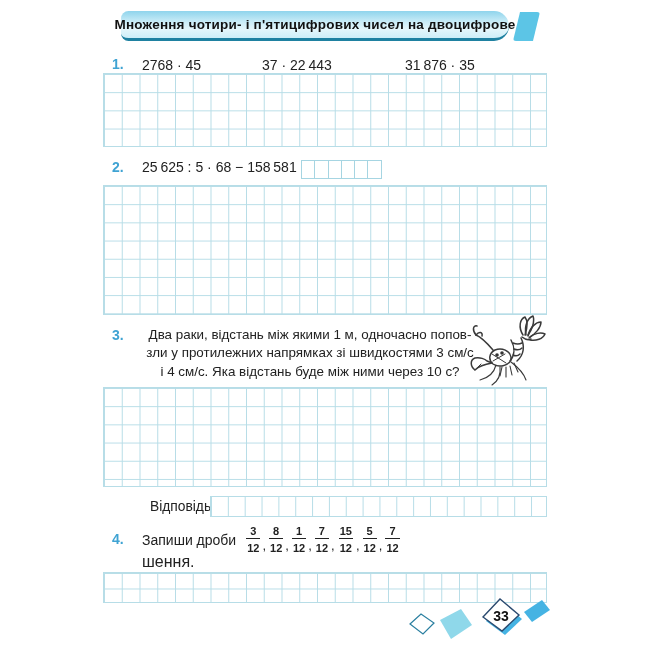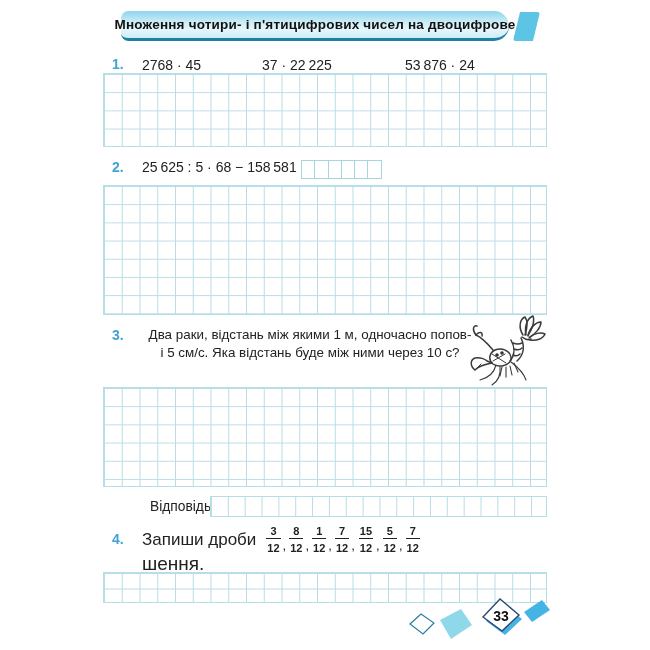--- a/index.html
+++ b/index.html
@@ -59,64 +59,65 @@
   
   .answer-label{position:absolute;left:130px;top:499px;font-size:13.8px;margin-left:20px;}
   .answer-strip{
     position:absolute;left:210px;top:496px;width:337px;height:21px;box-sizing:border-box;
     border:1px solid var(--grid);background:#fff;
     background-image:linear-gradient(to right, var(--grid) 1px, transparent 1px);
     background-size:16.85px 100%;
   }
   
   .ex4-row{position:absolute;left:142px;top:524px;height:32px;display:flex;align-items:center;white-space:nowrap;}
-  .ex4-text{font-size:17px;}
+  .ex4-text{font-size:14px;}
   .ex4-prefix{margin-right:9px;}
   .ex4-suffix{margin-left:8px;}
   .frac{display:inline-flex;flex-direction:column;align-items:center;line-height:1;font-size:11px;font-weight:bold;margin:0 1px;}
   .fnum{padding:0 2px 1.5px 2px;}
   .fden{border-top:1.3px solid #222;padding:4px 1px 0 1px;}
   .fcomma{align-self:flex-end;font-size:13px;margin:0 2px 1px 1px;}
-  .ex4-cont{position:absolute;left:142px;top:553px;font-size:19px;}
+  .ex4-cont{position:absolute;left:142px;top:553px;font-size:16px;}
   
   .footer-deco{position:absolute;left:402px;top:595px;width:156px;height:52px;}
   .pagenum-text{font-size:14px;font-weight:bold;fill:#111;}
 </style>
 </head>
 <body>
 
 <div class="page">
 
   <div class="banner">
     <span class="banner-title">Множення чотири- і п'ятицифрових чисел на двоцифрове</span>
   </div>
   <div class="banner-tab"></div>
 
   <span class="exnum n1">1.</span>
   <span class="ex1-item ex1-a">2768 · 45</span>
-  <span class="ex1-item ex1-b">37 · 22 225</span>
-  <span class="ex1-item ex1-c">53 876 · 24</span>
+  <span class="ex1-item ex1-b">37 · 22 443</span>
+  <span class="ex1-item ex1-c">31 876 · 35</span>
   <div class="grid-block grid-1"></div>
 
   <span class="exnum n2">2.</span>
   <span class="ex2-expr">25 625 : 5 · 68 − 158 581 =</span>
   <div class="answer-boxes">
       <div class="abox"></div>
       <div class="abox"></div>
       <div class="abox"></div>
       <div class="abox"></div>
       <div class="abox"></div>
       <div class="abox"></div>
     </div>
   <div class="grid-block grid-2"></div>
 
   <span class="exnum n3">3.</span>
   <div class="ex3-text">
     <div class="ex3-line">Два раки, відстань між якими 1 м, одночасно попов-</div>
-    <div class="ex3-line">і 5 см/с. Яка відстань буде між ними через 10 с?</div>
+    <div class="ex3-line">зли у протилежних напрямках зі швидкостями 3 см/с</div>
+    <div class="ex3-line">і 4 см/с. Яка відстань буде між ними через 10 с?</div>
   </div>
   <svg class="crawfish" viewBox="0 0 82 73">
     <g stroke="#3a3a3a" fill="none" stroke-width="1.5" stroke-linecap="round" stroke-linejoin="round">
 
       <path d="M57,20 C52,12 54,4 59,2 C62,6 61,14 59,20"></path>
       <path d="M60,20 C58,10 62,3 67,1 C69,6 66,15 62,20"></path>
       <path d="M62,21 C64,12 70,7 75,7 C75,13 69,19 64,22"></path>
       <path d="M63,23 C68,18 75,17 79,19 C77,24 70,26 64,25"></path>
       <path d="M56,22 q5,4 9,2"></path>
 

